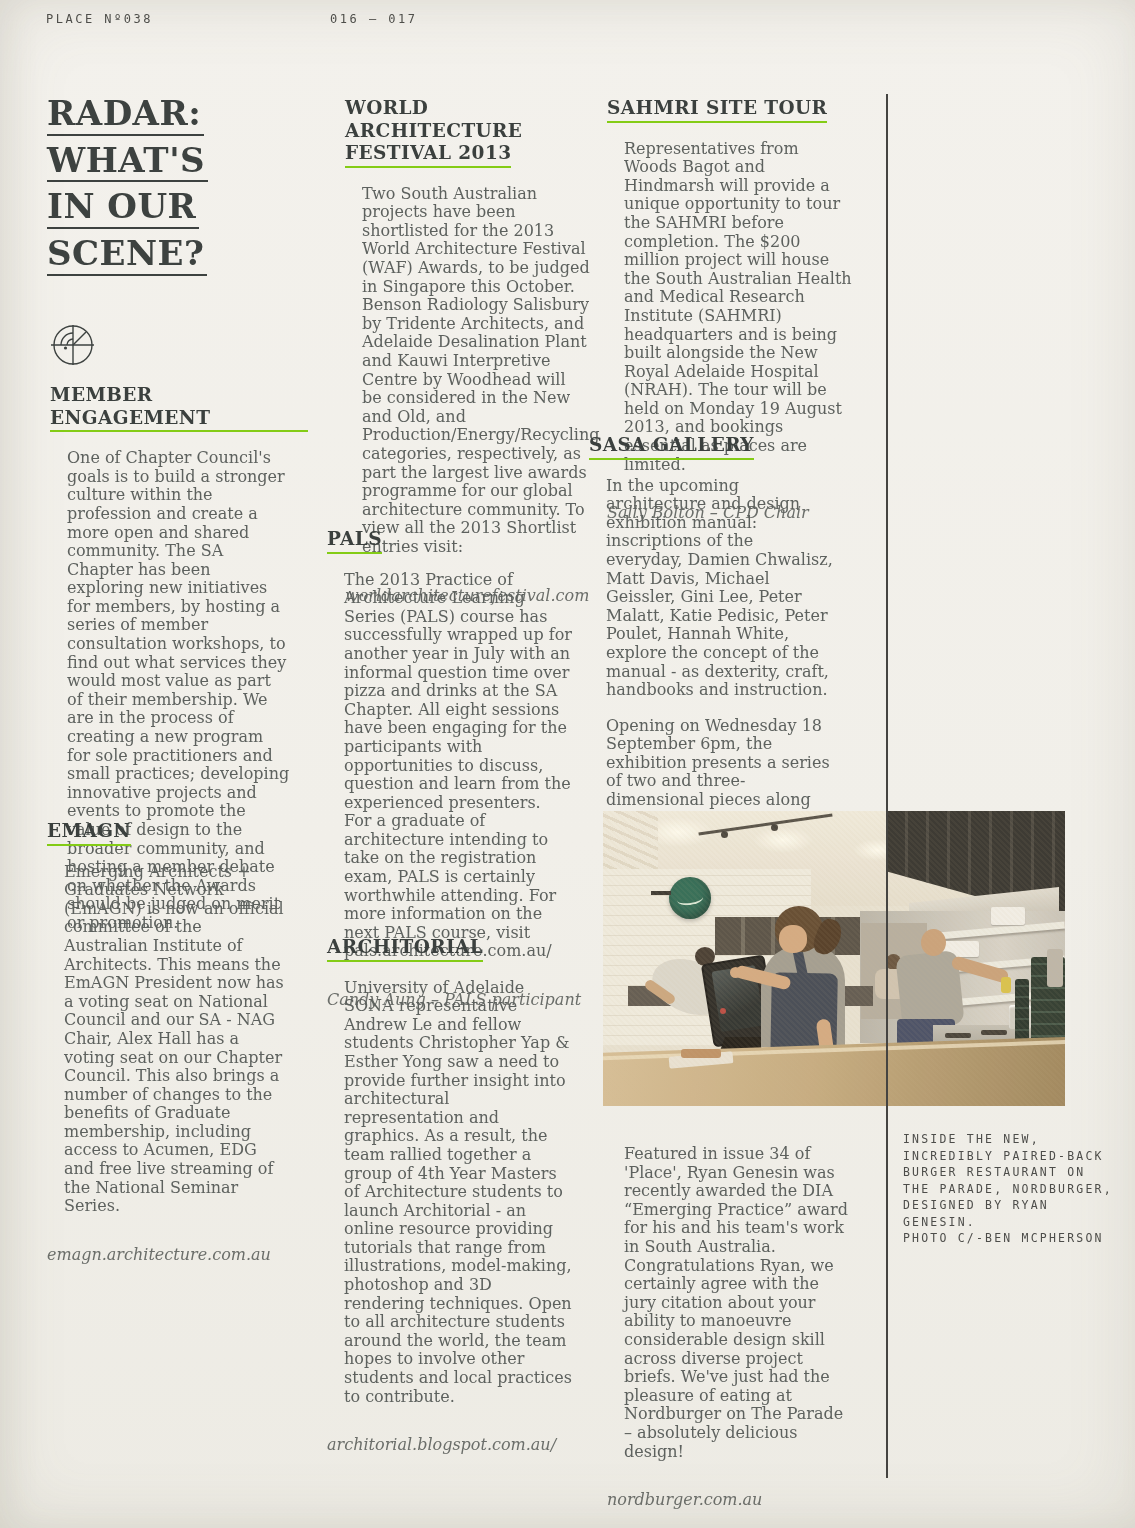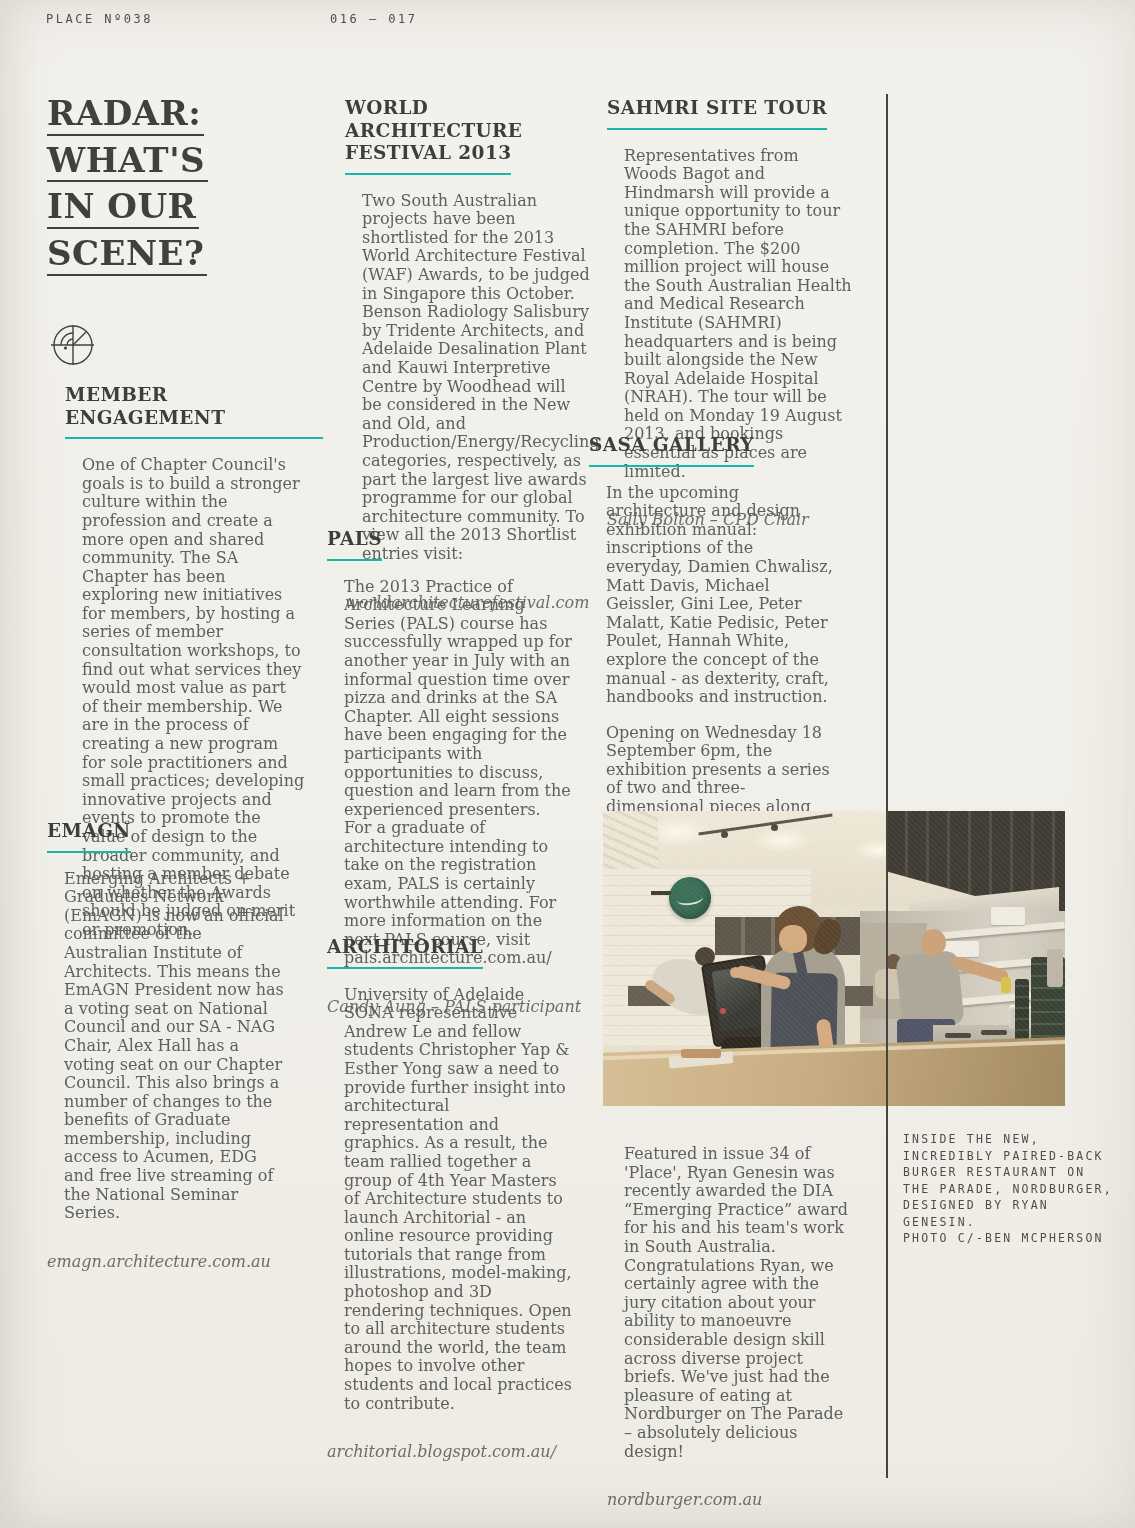--- a/index.html
+++ b/index.html
@@ -16,21 +16,21 @@
   #issue{position:absolute;left:46px;top:12px;font-size:12px;letter-spacing:2.5px;color:#4e4e4b;}
   #folio{position:absolute;left:330px;top:12px;font-size:12px;letter-spacing:2.5px;color:#4e4e4b;}
   
   #title-block{position:absolute;left:47px;top:96px;}
   .tline{display:table;font-weight:bold;font-size:34px;line-height:1.02;letter-spacing:.5px;
     color:#3d4240;border-bottom:2px solid #3d4240;padding:0 3px 3px 0;margin-bottom:7px;}
   #radar-icon{position:absolute;left:49px;top:321px;}
   
   .sec{position:absolute;width:262px;}
   .sec h2{margin:0 0 9px 0;font-size:18.5px;font-weight:bold;color:#3b403e;letter-spacing:.4px;line-height:1.22;}
-  .h2line{display:table;border-bottom:2px solid #14b8a6;padding-bottom:8px;}
+  .h2line{display:table;border-bottom:2px solid #84cc16;padding-bottom:1px;}
   .h2line.noline{border-bottom:none;padding-bottom:0;}
   .sec p{margin:17px;font-size:16px;line-height:18.6px;color:#5d615e;}
   .link,.byline{display:block;font-style:italic;font-size:16px;color:#6b6e6a;margin-top:29px;line-height:19px;}
   
   #vrule{position:absolute;left:886px;top:94px;width:2px;height:1384px;background:#454441;z-index:30;}
   
   #photo-caption{position:absolute;left:903px;top:1131px;width:218px;font-size:11.5px;
     letter-spacing:2.2px;line-height:16.5px;color:#4d4d4a;}
   
   #photo{position:absolute;left:603px;top:811px;width:462px;height:295px;overflow:hidden;
@@ -127,21 +127,21 @@
 <svg id="radar-icon" width="48" height="48" viewBox="0 0 48 48" fill="none" stroke="#3d4240" stroke-width="1.4">
   <circle cx="24" cy="24" r="19"></circle>
   <line x1="2" y1="24" x2="45" y2="24"></line>
   <line x1="24" y1="4" x2="24" y2="44"></line>
   <path d="M 12 24 A 12 12 0 0 1 24 12"></path>
   <path d="M 18 24 A 6 6 0 0 1 24 18"></path>
   <line x1="24" y1="24" x2="37" y2="11"></line>
   <circle cx="16.5" cy="27" r="1.6" fill="#3d4240" stroke="none"></circle>
 </svg>
 
-<section class="sec" style="left:65px;top:384px;width:258px;">
+<section class="sec" style="left:50px;top:384px;width:258px;">
   <h2>
       <span class="h2line">MEMBER ENGAGEMENT</span>
     </h2>
   <p>One of Chapter Council's goals is to build a stronger culture within the profession and create a more open and shared community. The SA Chapter has been exploring new initiatives for members, by hosting a series of member consultation workshops, to find out what services they would most value as part of their membership. We are in the process of creating a new program for sole practitioners and small practices; developing innovative projects and events to promote the value of design to the broader community, and hosting a member debate on whether the Awards should be judged on merit or promotion.</p>
 </section>
 
 <section class="sec" style="left:47px;top:820px;width:258px;">
   <h2>
       <span class="h2line">EMAGN</span>
     </h2>

